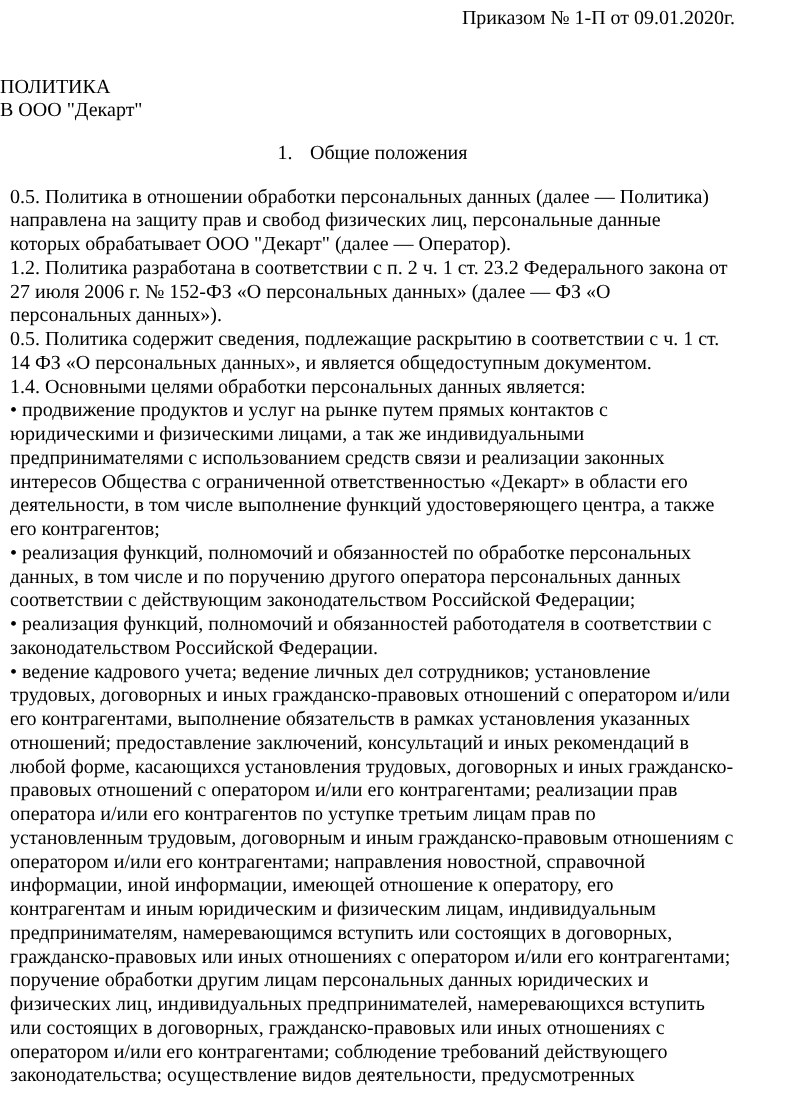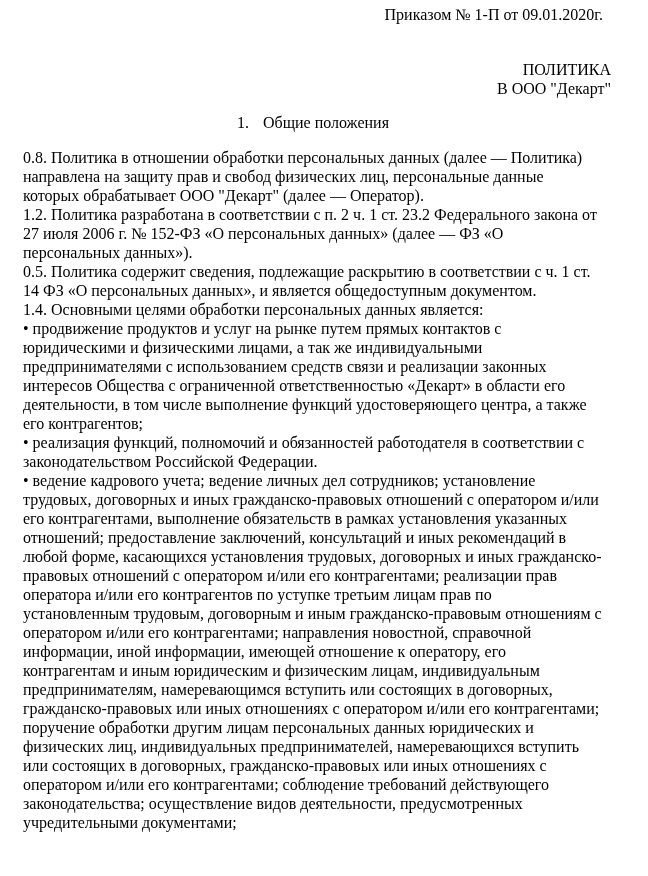--- a/index.html
+++ b/index.html
@@ -6,27 +6,27 @@
   body {
     width: 648px;
     height: 876px;
     background: #ffffff;
     color: #000000;
     font-family: "Liberation Serif", "DejaVu Serif", serif;
     font-size: 16px;
     line-height: 19px;
     overflow: hidden;
   }
-  .page { width: 596px; height: 876px; box-sizing: border-box; margin-left: 15px; }
+  .page { width: 596px; height: 876px; box-sizing: border-box; }
   .approval {
     text-align: right;
     padding: 5px 8px 0 0;
   }
   .title-block {
-    text-align: right;
+    text-align: left;
     margin-top: 36px;
   }
   .title-block div { white-space: nowrap; }
   .section-heading {
     text-align: center;
     font-weight: normal;
     margin-top: 15px;
   }
   .section-heading .sec-num { margin-right: 14px; }
   .doc-body {
@@ -46,22 +46,23 @@
   <div class="title-block">
     <div>ПОЛИТИКА</div>
     <div>В ООО "Декарт"</div>
   </div>
 
   <div class="section-heading">
     <span class="sec-num">1.</span><span>Общие положения</span>
   </div>
 
   <div class="doc-body">
-    <p>0.8. Политика в отношении обработки персональных данных (далее — Политика) направлена на защиту прав и свобод физических лиц, персональные данные которых обрабатывает ООО "Декарт" (далее — Оператор).</p>
+    <p>0.5. Политика в отношении обработки персональных данных (далее — Политика) направлена на защиту прав и свобод физических лиц, персональные данные которых обрабатывает ООО "Декарт" (далее — Оператор).</p>
     <p>1.2. Политика разработана в соответствии с п. 2 ч. 1 ст. 23.2 Федерального закона от 27 июля 2006 г. № 152-ФЗ «О персональных данных» (далее — ФЗ «О персональных данных»).</p>
     <p>0.5. Политика содержит сведения, подлежащие раскрытию в соответствии с ч. 1 ст. 14 ФЗ «О персональных данных», и является общедоступным документом.</p>
     <p>1.4. Основными целями обработки персональных данных является:</p>
     <p>• продвижение продуктов и услуг на рынке путем прямых контактов с юридическими и физическими лицами, а так же индивидуальными предпринимателями с использованием средств связи и реализации законных интересов Общества с ограниченной ответственностью «Декарт» в области его деятельности, в том числе выполнение функций удостоверяющего центра, а также его контрагентов;</p>
+    <p>• реализация функций, полномочий и обязанностей по обработке персональных данных, в том числе и по поручению другого оператора персональных данных соответствии с действующим законодательством Российской Федерации;</p>
     <p>• реализация функций, полномочий и обязанностей работодателя в соответствии с законодательством Российской Федерации.</p>
     <p>• ведение кадрового учета; ведение личных дел сотрудников; установление трудовых, договорных и иных гражданско-правовых отношений с оператором и/или его контрагентами, выполнение обязательств в рамках установления указанных отношений; предоставление заключений, консультаций и иных рекомендаций в любой форме, касающихся установления трудовых, договорных и иных гражданско-правовых отношений с оператором и/или его контрагентами; реализации прав оператора и/или его контрагентов по уступке третьим лицам прав по установленным трудовым, договорным и иным гражданско-правовым отношениям с оператором и/или его контрагентами; направления новостной, справочной информации, иной информации, имеющей отношение к оператору, его контрагентам и иным юридическим и физическим лицам, индивидуальным предпринимателям, намеревающимся вступить или состоящих в договорных, гражданско-правовых или иных отношениях с оператором и/или его контрагентами; поручение обработки другим лицам персональных данных юридических и физических лиц, индивидуальных предпринимателей, намеревающихся вступить или состоящих в договорных, гражданско-правовых или иных отношениях с оператором и/или его контрагентами; соблюдение требований действующего законодательства; осуществление видов деятельности, предусмотренных учредительными документами;</p>
   </div>
 
 </div>
 
 </body></html>

